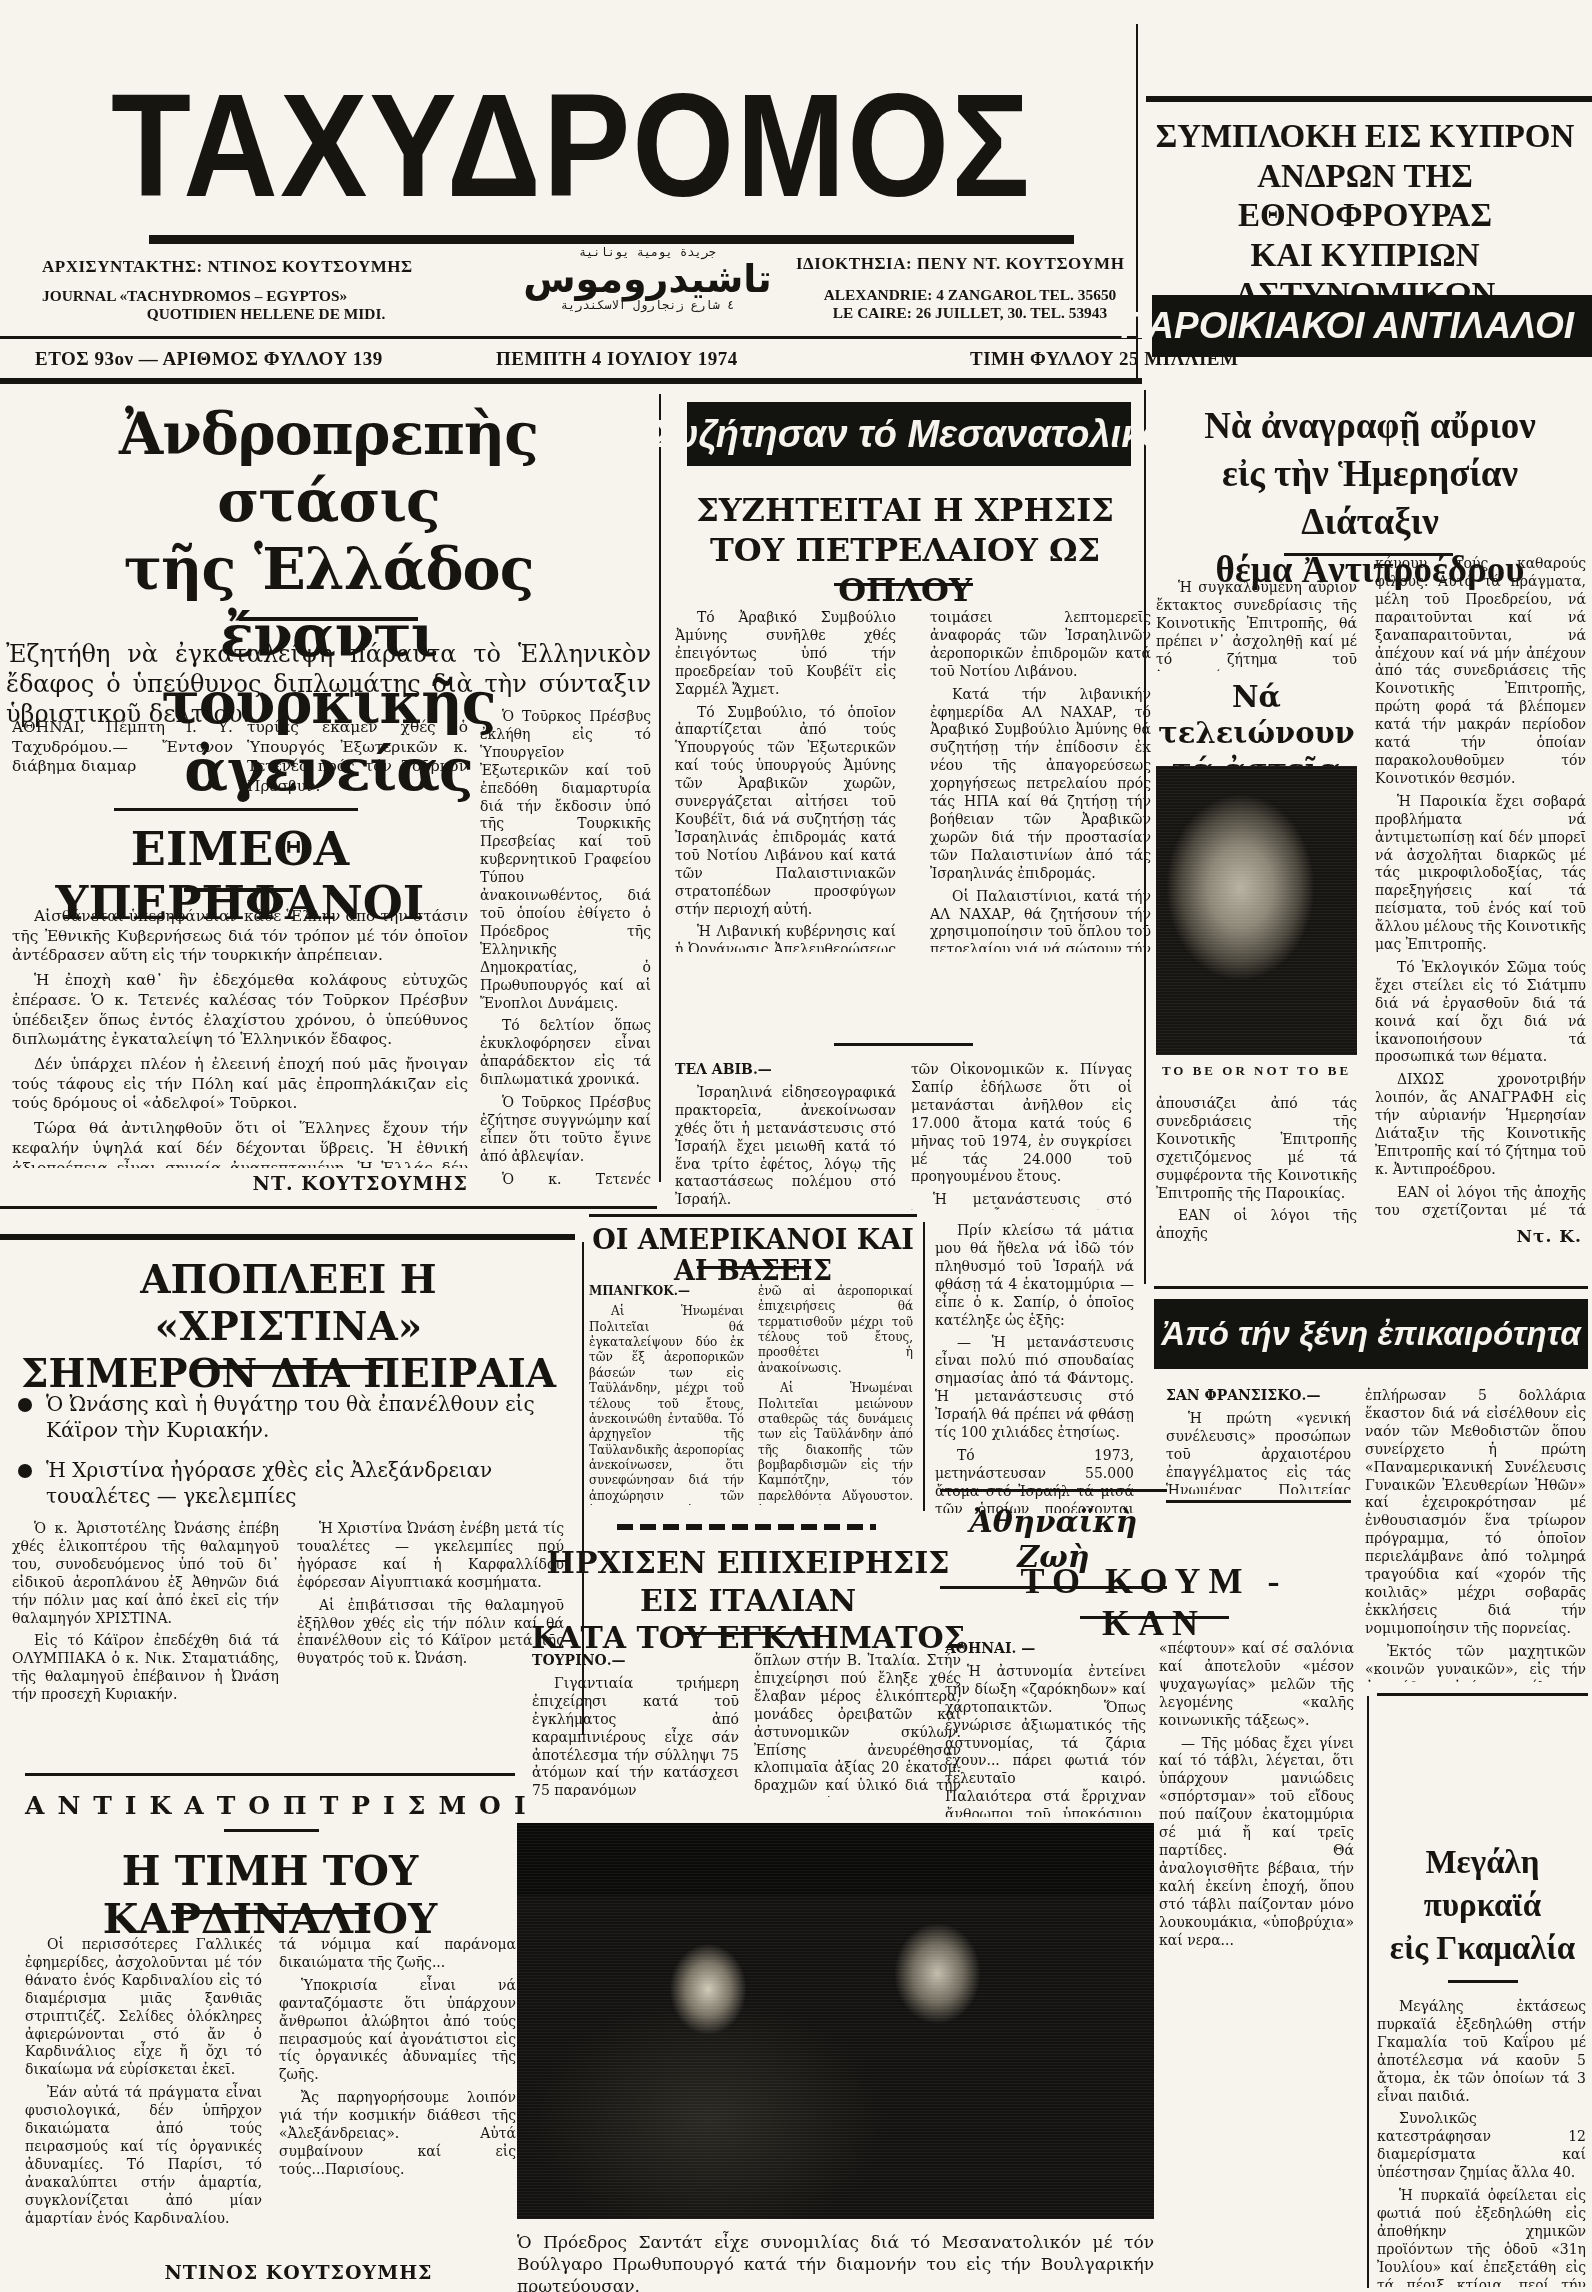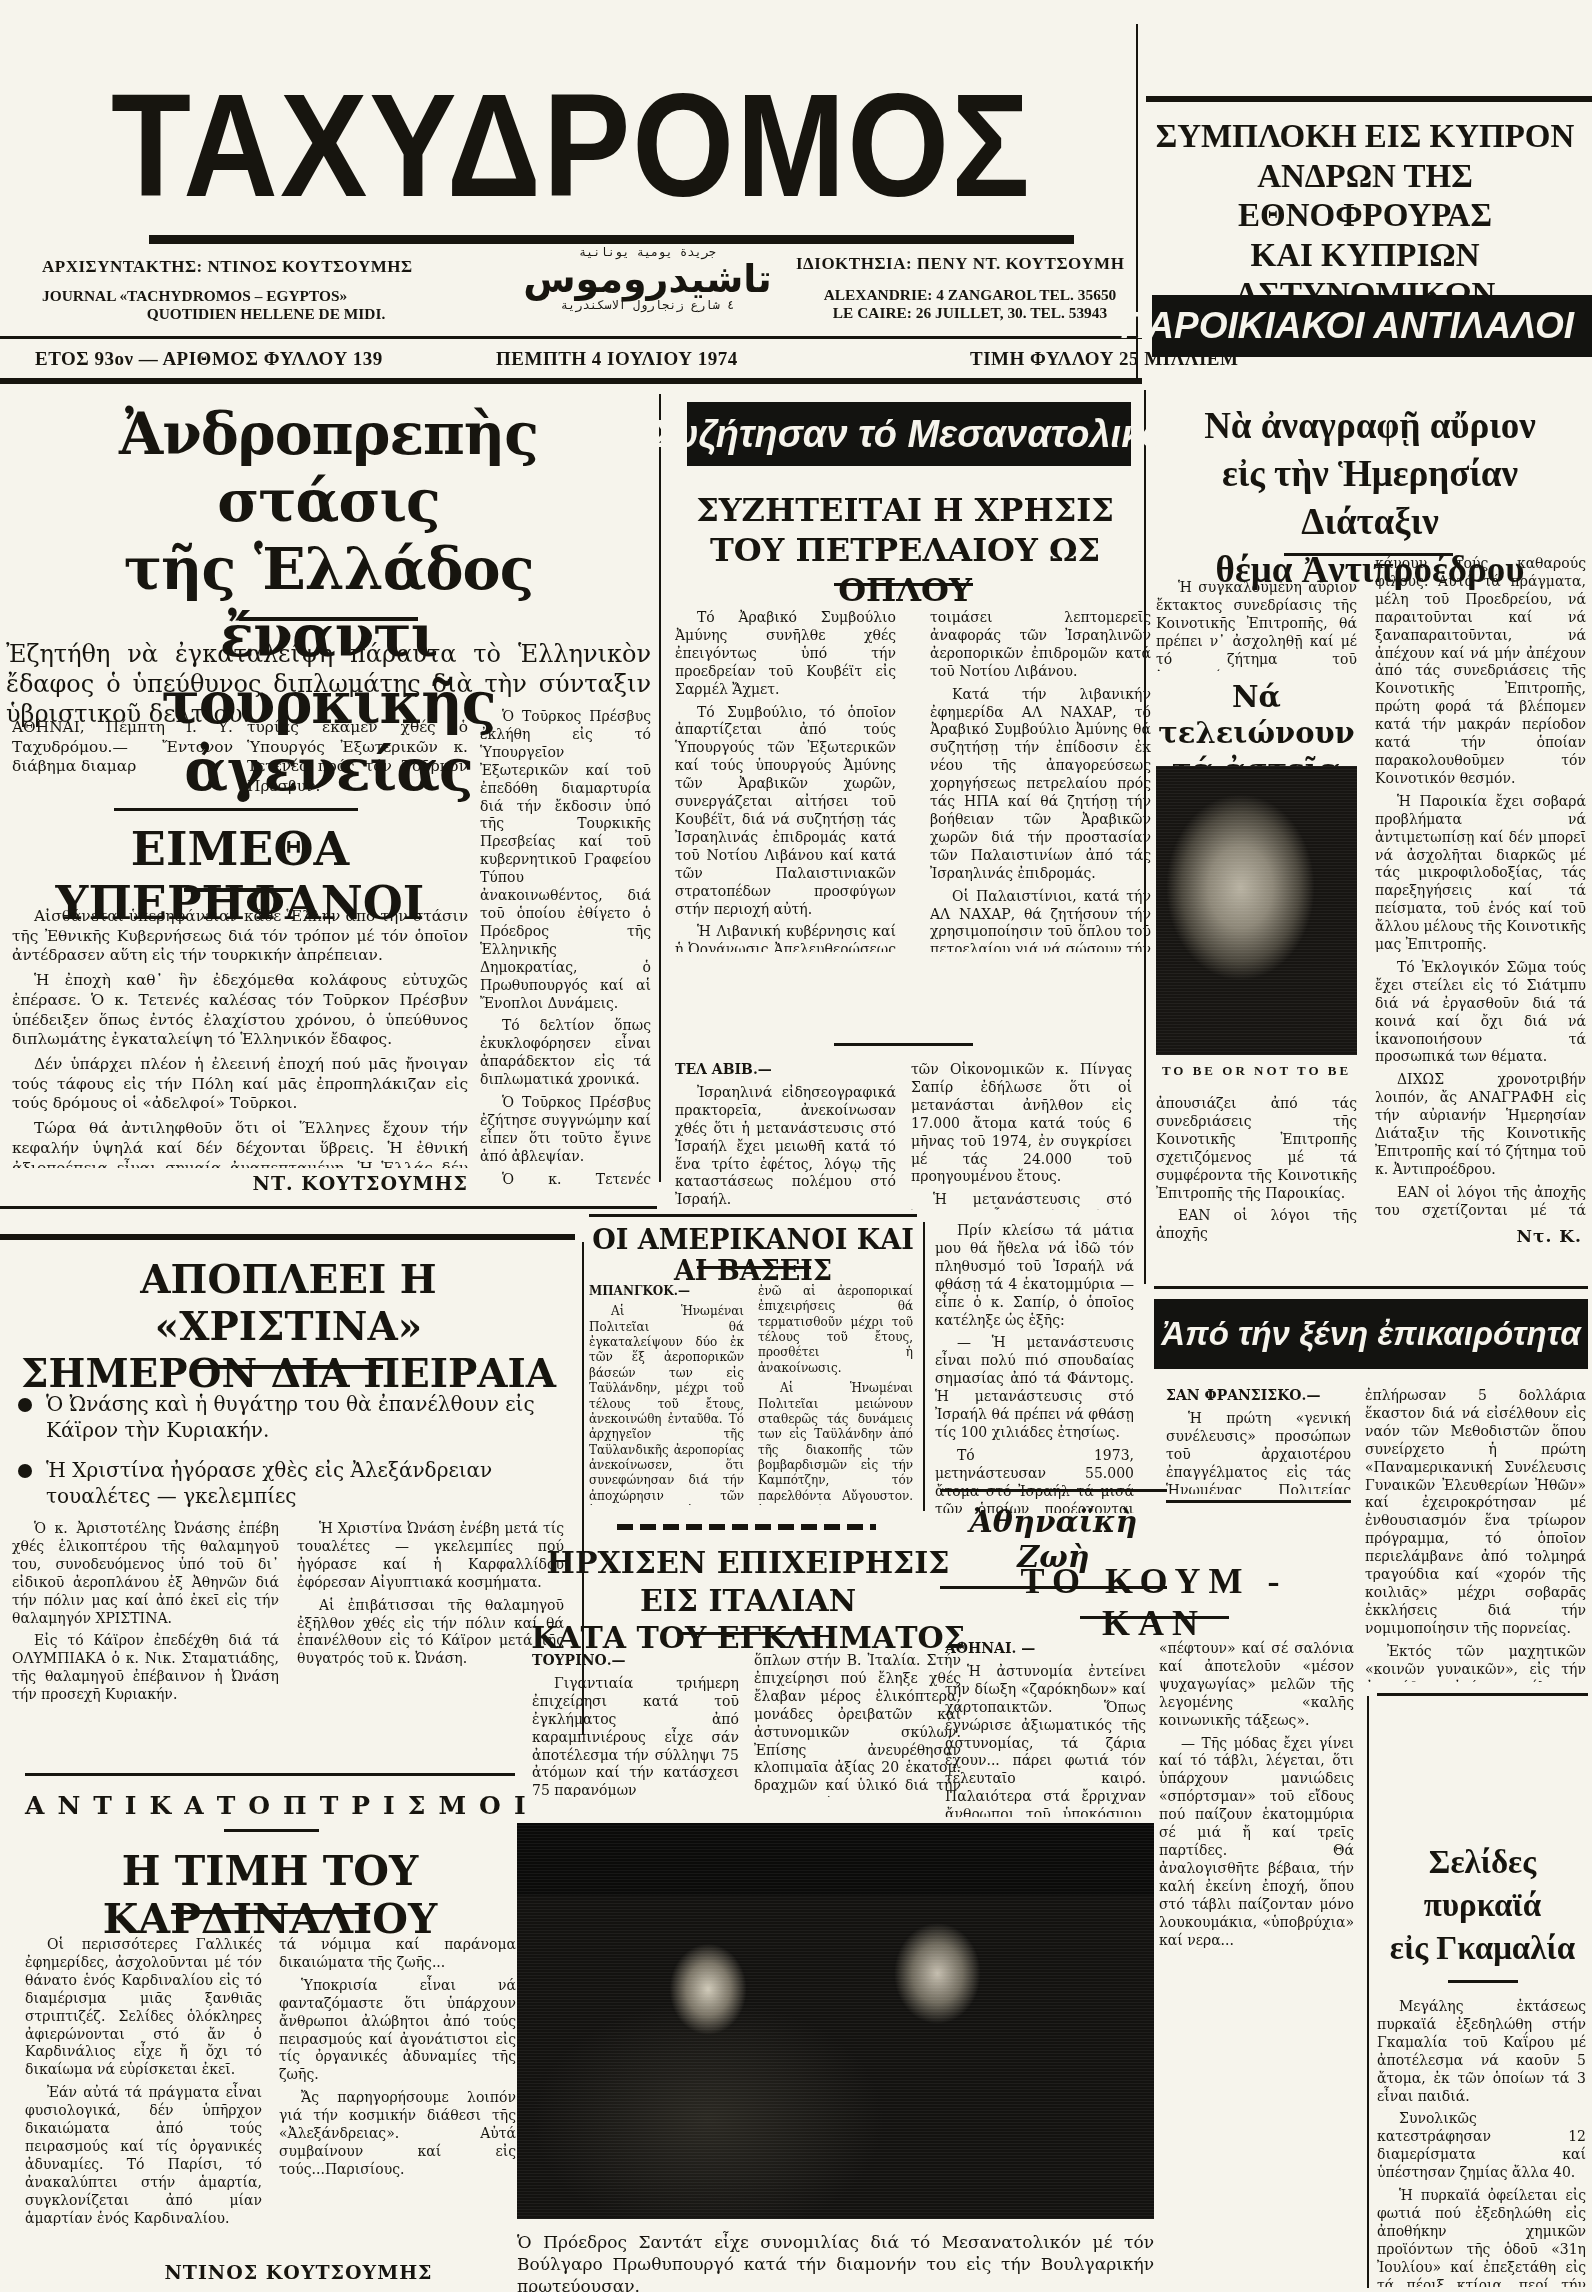--- a/index.html
+++ b/index.html
@@ -339,21 +339,21 @@
 
   </div>
   <div class="abs hrule" style="left:1166px;top:1500px;width:185px;"></div>
   <div class="abs copy copy-s" style="left:1365px;top:1387px;width:221px;height:295px;">
     <p class="nodent">ἐπλήρωσαν 5 δολλάρια ἕκαστον διά νά εἰσέλθουν εἰς ναόν τῶν Μεθοδιστῶν ὅπου συνείρχετο ἡ πρώτη «Παναμερικανική Συνέλευσις Γυναικῶν Ἐλευθερίων Ἠθῶν» καί ἐχειροκρότησαν μέ ἐνθουσιασμόν ἕνα τρίωρον πρόγραμμα, τό ὁποῖον περιελάμβανε ἀπό τολμηρά τραγούδια καί «χορόν τῆς κοιλιᾶς» μέχρι σοβαρᾶς ἐκκλήσεις διά τήν νομιμοποίησιν τῆς πορνείας.</p>
     <p>Ἐκτός τῶν μαχητικῶν «κοινῶν γυναικῶν», εἰς τήν ἀσυνήθη αὐτήν συνέλευσιν μετέσχον γυναῖκες δικηγόροι, κοινωνιολόγοι καί δημοσιογράφοι, πού ἐζήτησαν τήν νομιμοποίησιν τῆς πορνείας εἰς τάς Ἡνωμένας Πολιτείας.</p>
   </div>
 
   <div class="abs hrule" style="left:1377px;top:1693px;width:211px;"></div>
   <div class="abs" style="left:1375px;top:1841px;width:215px;text-align:center;font-weight:bold;font-size:33px;line-height:1.3;font-family:'Liberation Serif',serif;">
-    <div>Σελίδες</div>
+    <div>Μεγάλη</div>
     <div>πυρκαϊά</div>
     <div>εἰς Γκαμαλία</div>
   </div>
   <div class="abs center-rule" style="left:1448px;top:1980px;width:70px;height:3px;"></div>
   <div class="abs copy copy-s" style="left:1377px;top:1998px;width:209px;height:289px;">
     <p>Μεγάλης ἐκτάσεως πυρκαϊά ἐξεδηλώθη στήν Γκαμαλία τοῦ Καΐρου μέ ἀποτέλεσμα νά καοῦν 5 ἄτομα, ἐκ τῶν ὁποίων τά 3 εἶναι παιδιά.</p>
     <p>Συνολικῶς κατεστράφησαν 12 διαμερίσματα καί ὑπέστησαν ζημίας ἄλλα 40.</p>
     <p>Ἡ πυρκαϊά ὀφείλεται εἰς φωτιά πού ἐξεδηλώθη εἰς ἀποθήκην χημικῶν προϊόντων τῆς ὁδοῦ «31η Ἰουλίου» καί ἐπεξετάθη εἰς τά πέριξ κτίρια, περί τήν 1.000.000 δραχμές ἐκτιμῶνται αἱ ζημίαι.</p>
 
   </div>

